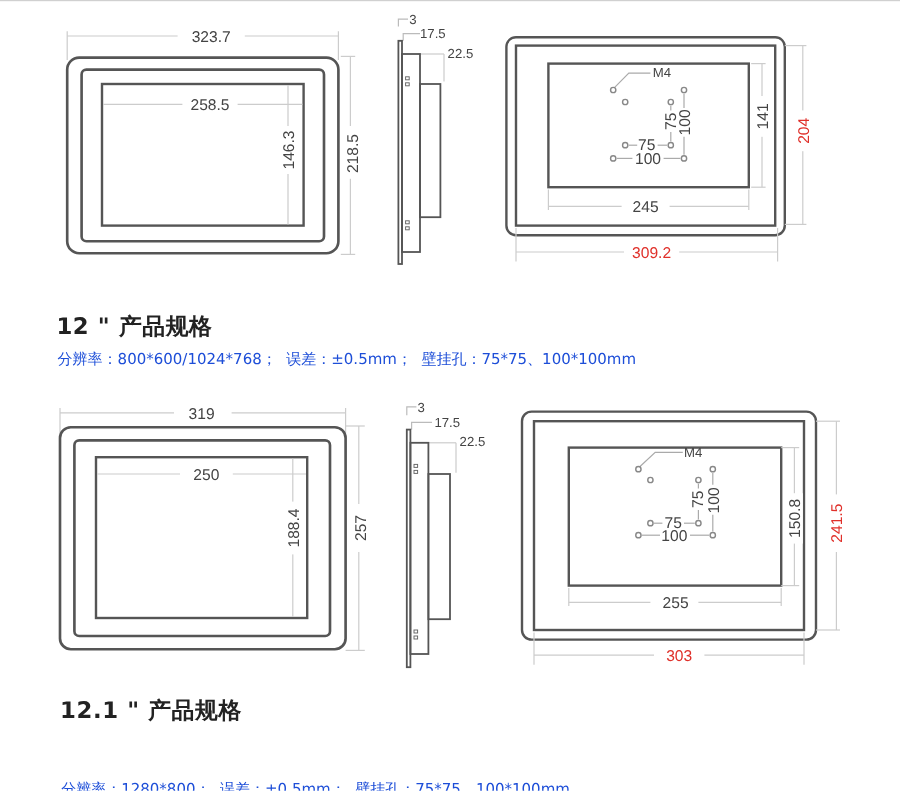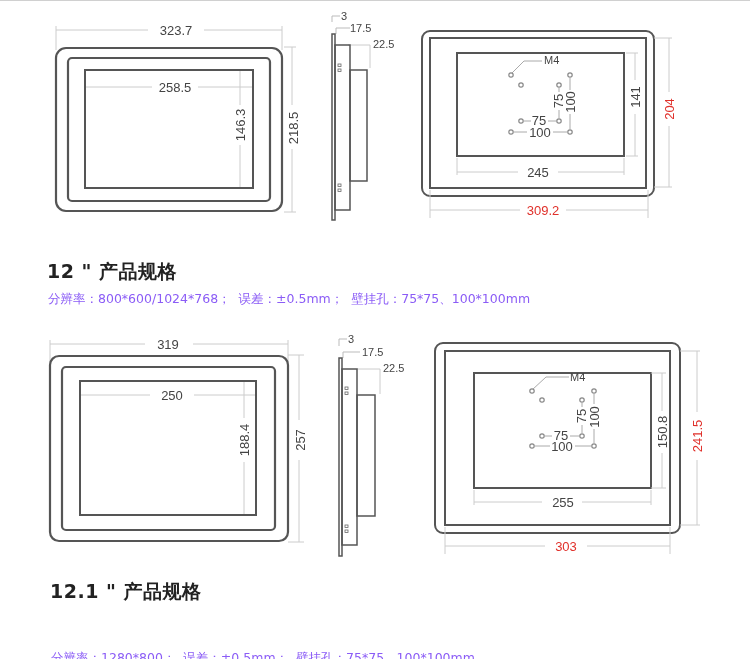--- a/index.html
+++ b/index.html
@@ -3,21 +3,21 @@
 <meta charset="utf-8">
 <style>
   html, body { margin:0; padding:0; background:#fff; }
   body { width:750px; height:659px; position:relative; overflow:hidden; font-family:"Liberation Sans", sans-serif; }
   .topline { position:absolute; left:0; top:0; width:750px; height:1px; background:#d0d0d0; }
   svg { position:absolute; left:0; overflow:visible; }
   .dim { font-family:"Liberation Sans", sans-serif; font-size:13px; fill:#444; }
   .dim-red { font-family:"Liberation Sans", sans-serif; font-size:13px; fill:#e0302a; }
   .dim-sm { font-family:"Liberation Sans", sans-serif; font-size:11px; fill:#444; }
   .title { position:absolute; font-family:"DejaVu Sans", sans-serif; font-weight:bold; font-size:19px; color:#222; letter-spacing:0.5px; }
-  .spec { position:absolute; font-family:"DejaVu Sans", sans-serif; font-size:12.5px; color:#8b5cf6; white-space:pre; }
+  .spec { position:absolute; font-family:"DejaVu Sans", sans-serif; font-size:12.5px; color:#1d4ed8; white-space:pre; }
 </style>
 </head>
 <body>
 
 <div class="topline"></div>
 
 <svg style="top:0" width="320" height="230">
 
   <line x1="56" y1="30" x2="282" y2="30" stroke="#ccc" stroke-width="1"></line>
   <line x1="56" y1="26" x2="56" y2="50" stroke="#ccc"></line>

